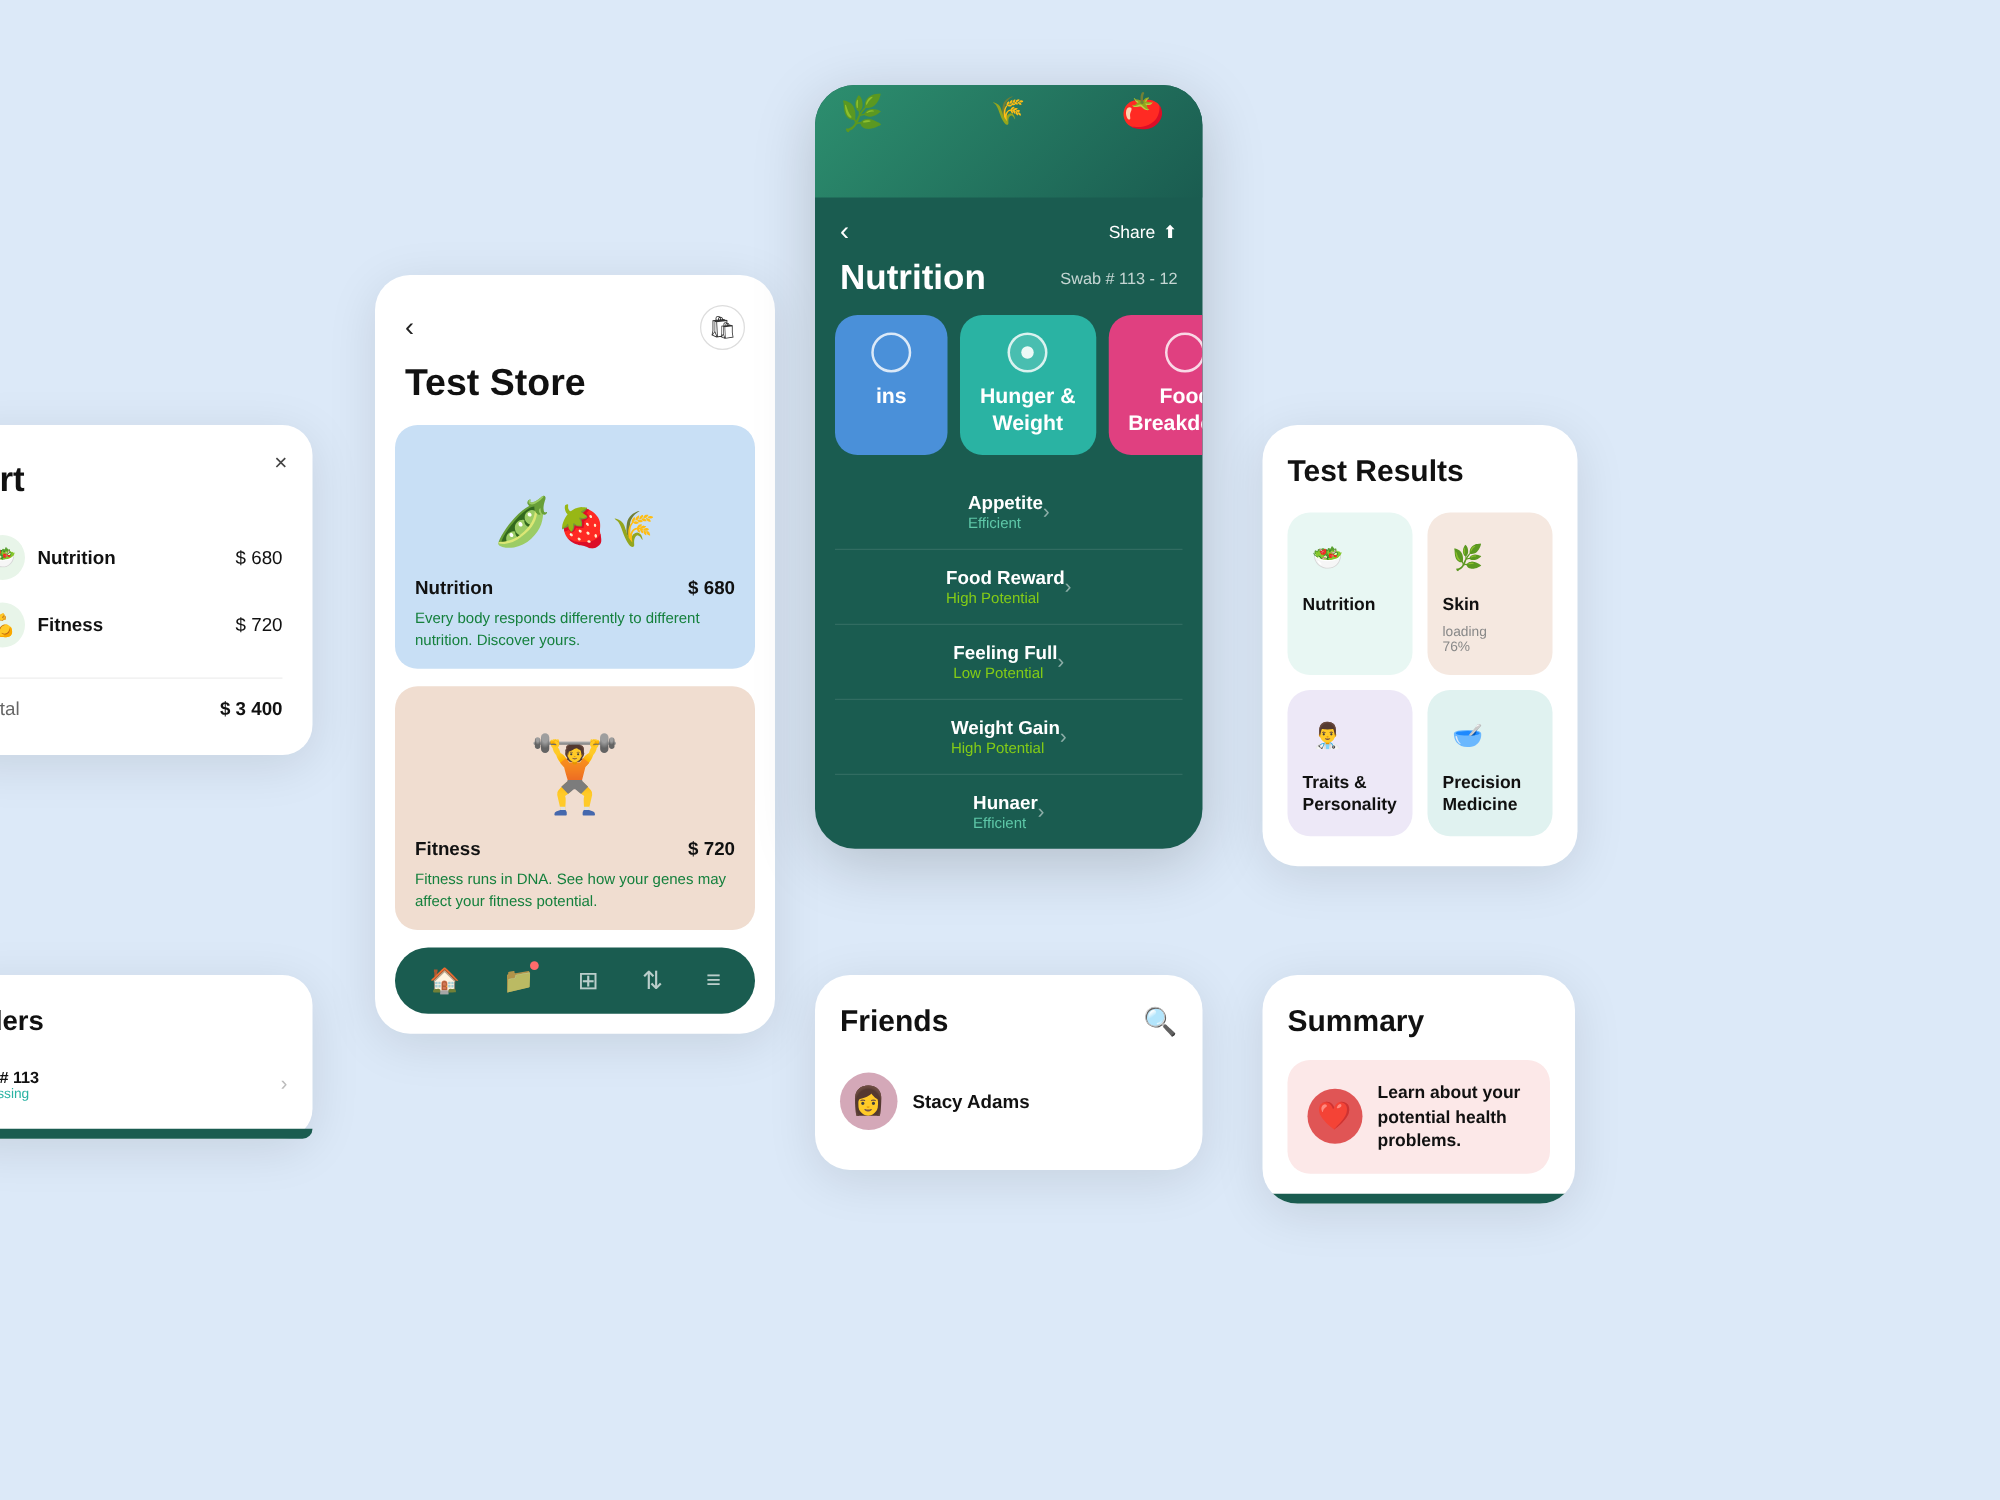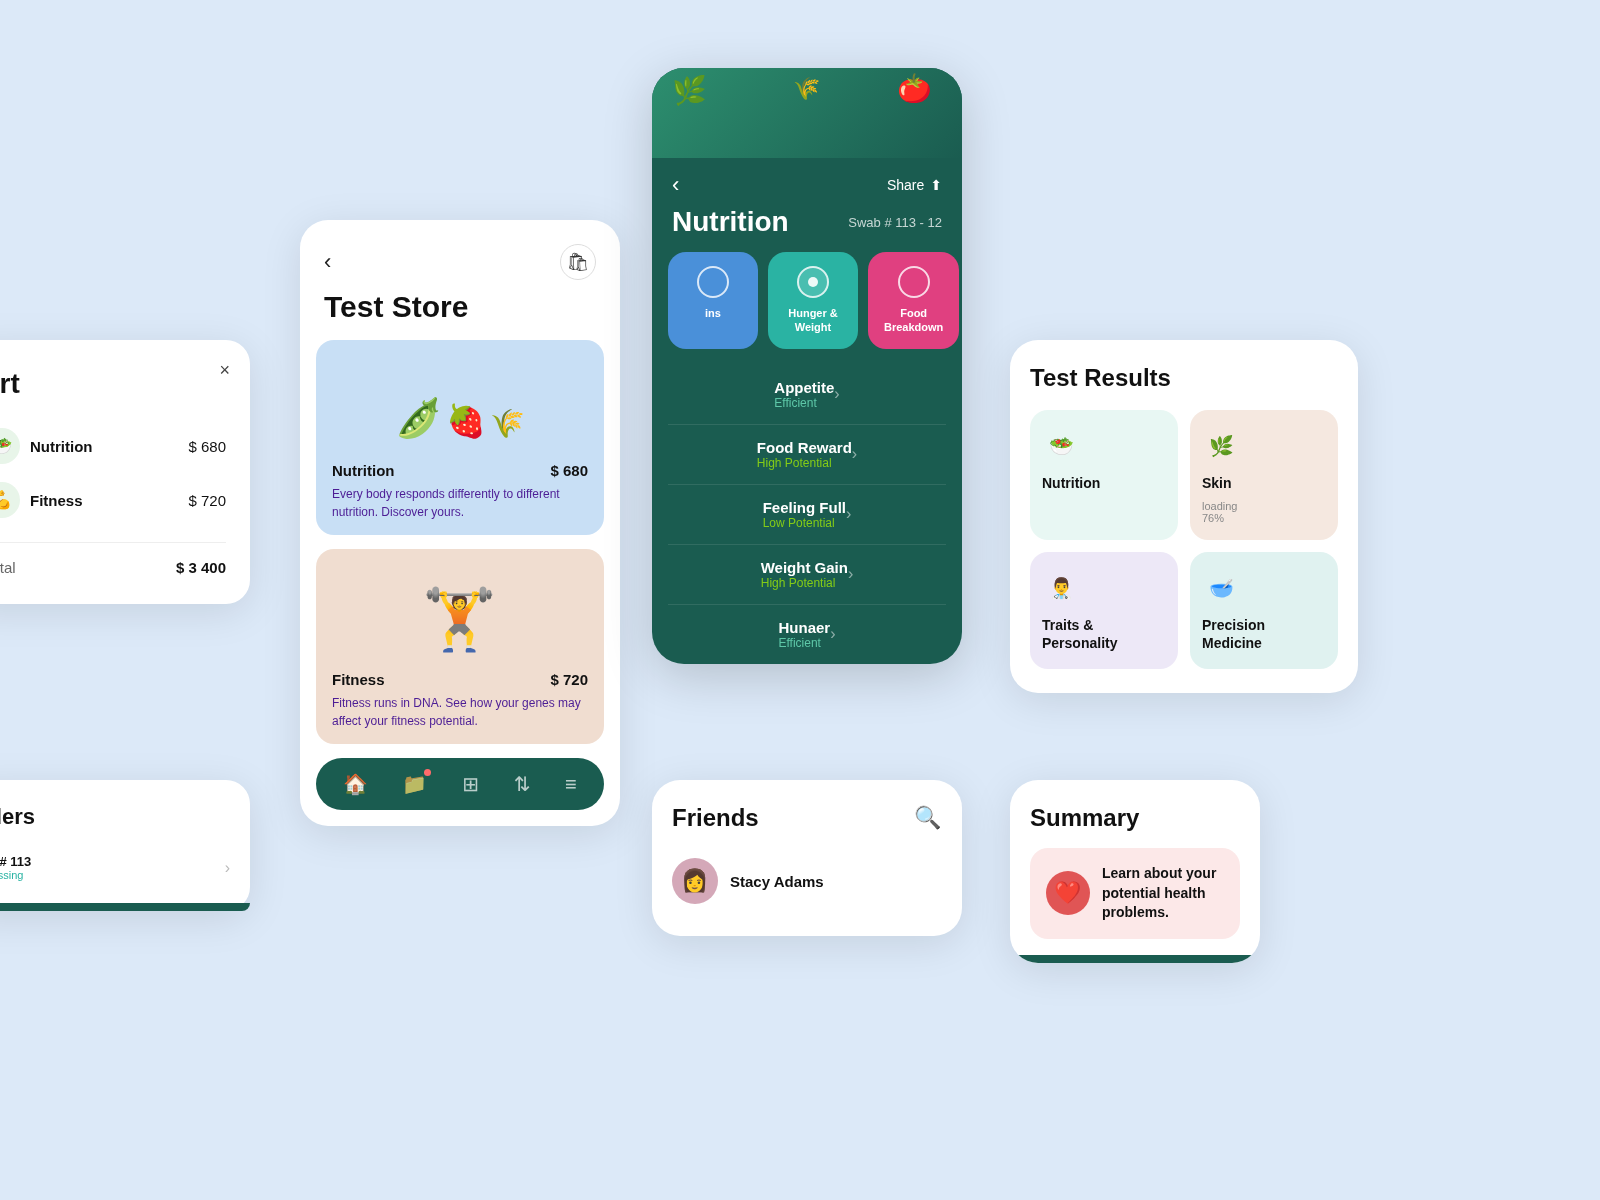--- a/index.html
+++ b/index.html
@@ -195,21 +195,21 @@
       font-size: 15px;
       color: #111;
     }
     .store-card-price {
       font-weight: 700;
       font-size: 15px;
       color: #111;
     }
     .store-card-desc {
       font-size: 12px;
-      color: #4c1d95;
+      color: #15803d;
       line-height: 1.5;
     }
 
     
     .store-nav {
       background: #1a5c50;
       margin: 10px 16px 16px 16px;
       border-radius: 50px;
       padding: 14px 10px;
       display: flex;
@@ -307,21 +307,21 @@
       display: flex; align-items: center; justify-content: center;
     }
     .nutrition-tab-icon.filled {
       background: rgba(255,255,255,0.15);
     }
     .nutrition-tab-inner-dot {
       width: 10px; height: 10px; border-radius: 50%;
       background: rgba(255,255,255,0.9);
     }
     .nutrition-tab-label {
-      font-size: 11px;
+      font-size: 17px;
       font-weight: 600;
       color: #fff;
       text-align: center;
       line-height: 1.3;
     }
 
     
     .nutrition-list {
       background: transparent;
       padding: 0 16px;
@@ -385,21 +385,21 @@
       font-size: 15px;
       font-weight: 600;
       color: #111;
     }
 
     
     .results-panel {
       position: absolute;
       left: 1010px;
       top: 340px;
-      width: 348px;
+      width: 252px;
       background: #fff;
       border-radius: 28px;
       padding: 24px 20px;
       box-shadow: 0 8px 40px rgba(0,0,0,0.10);
     }
     .results-title {
       font-size: 24px;
       font-weight: 800;
       color: #111;
       margin-bottom: 18px;

